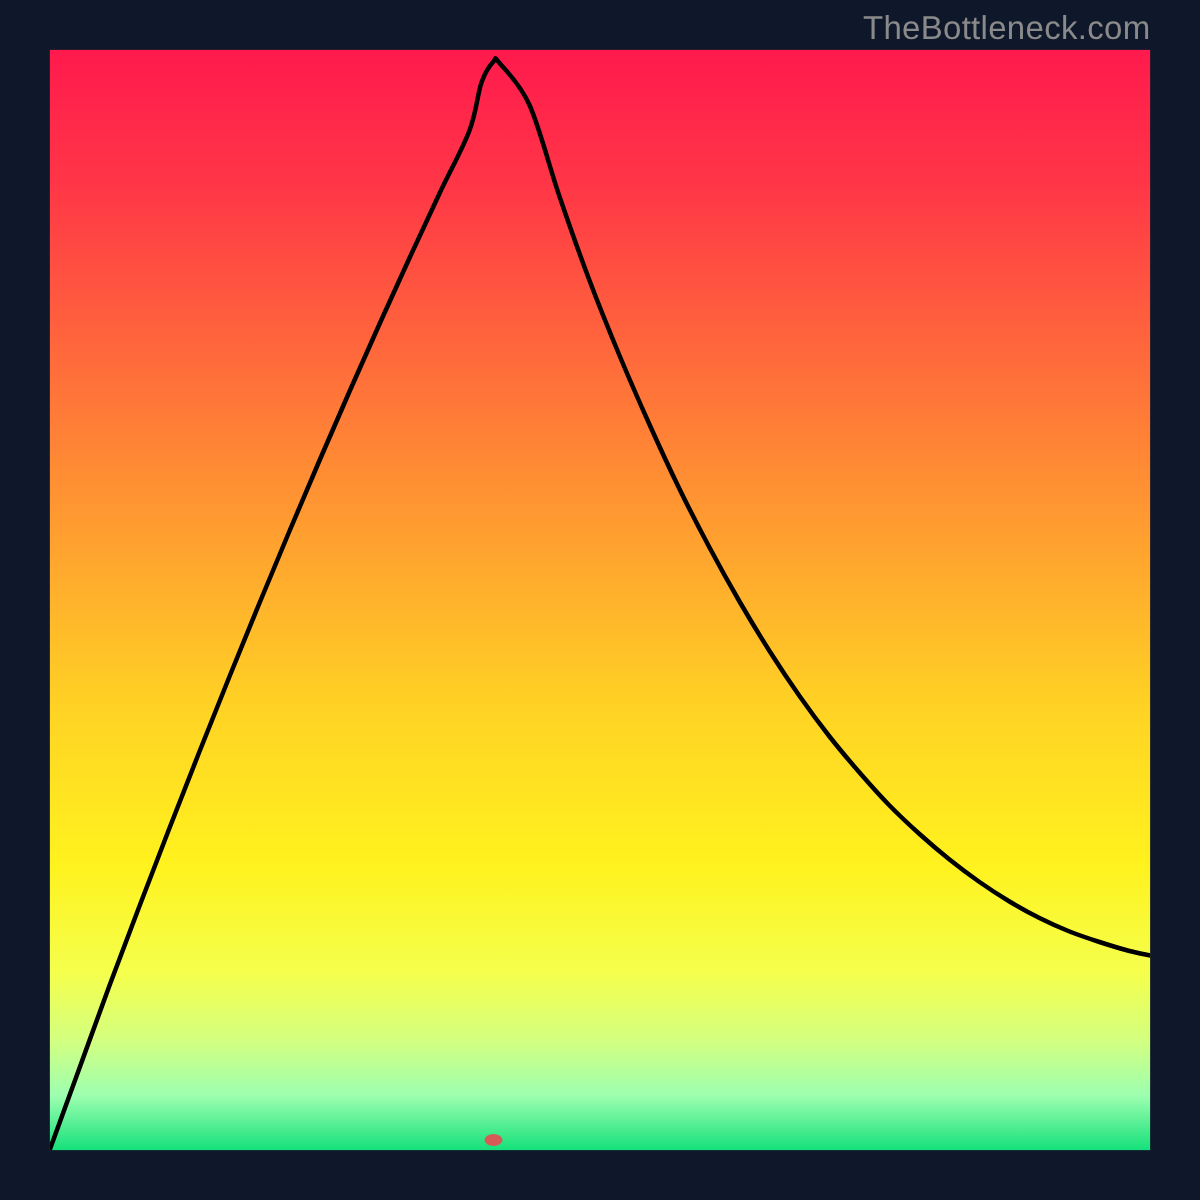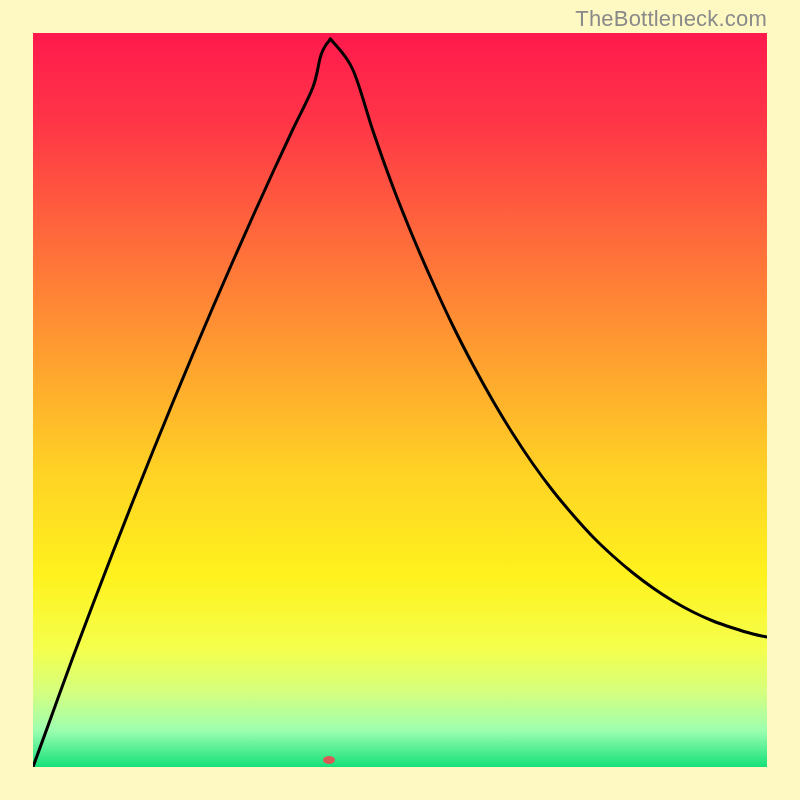--- a/index.html
+++ b/index.html
@@ -10,21 +10,21 @@
     background: #000;
     overflow: hidden;
     font-family: Arial, Helvetica, sans-serif;
   }
   .frame {
     position: absolute;
     top: 0;
     left: 0;
     width: 800px;
     height: 800px;
-    background: #fef9c3;
+    background: #0f172a;
   }
   .plot-area {
     position: absolute;
     top: 33px;
     left: 33px;
     width: 734px;
     height: 734px;
     overflow: hidden;
   }
   .watermark {

